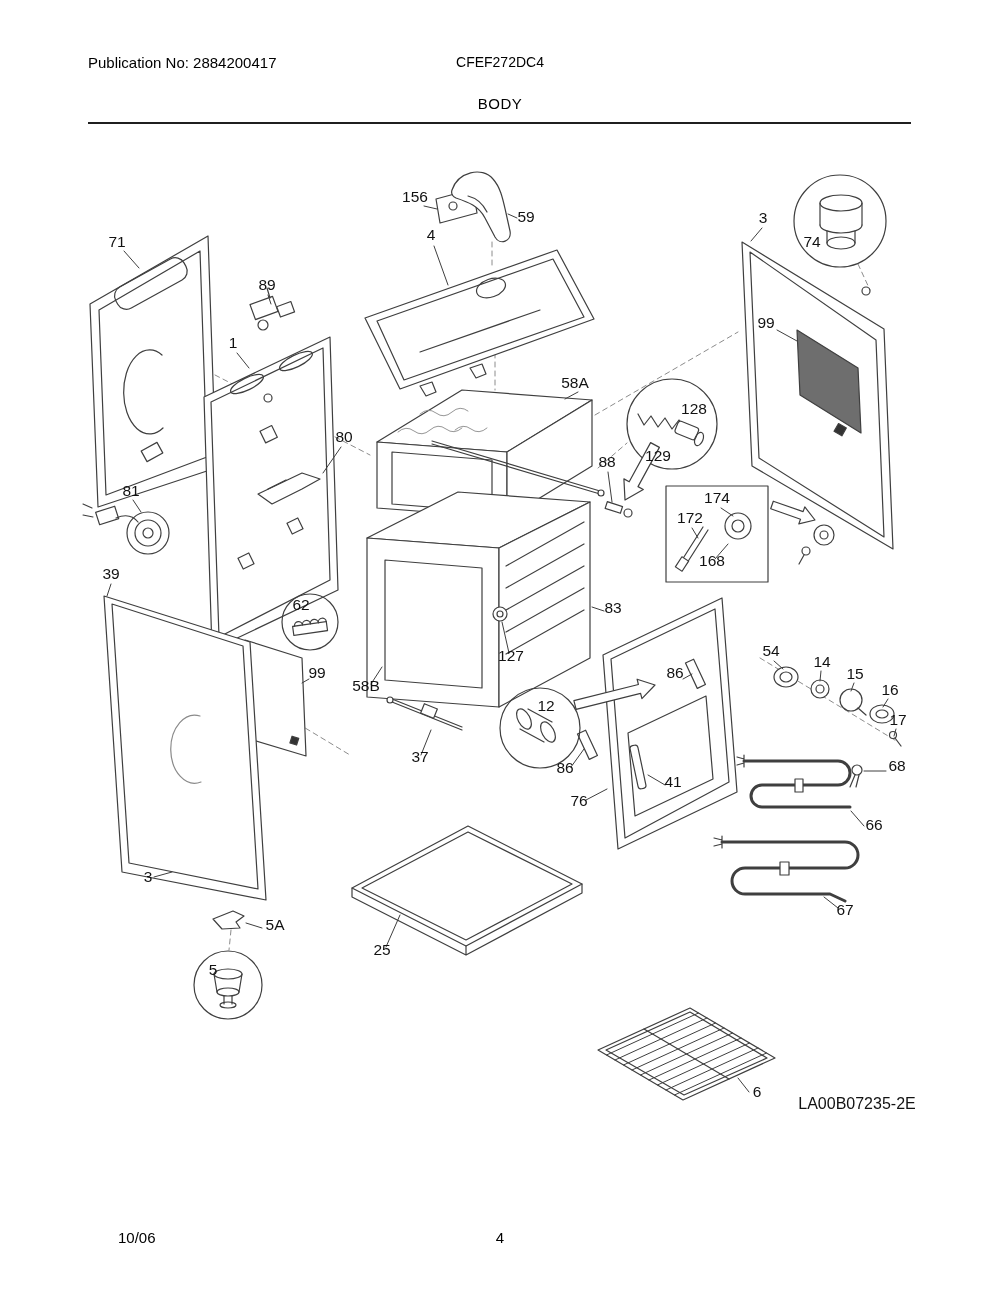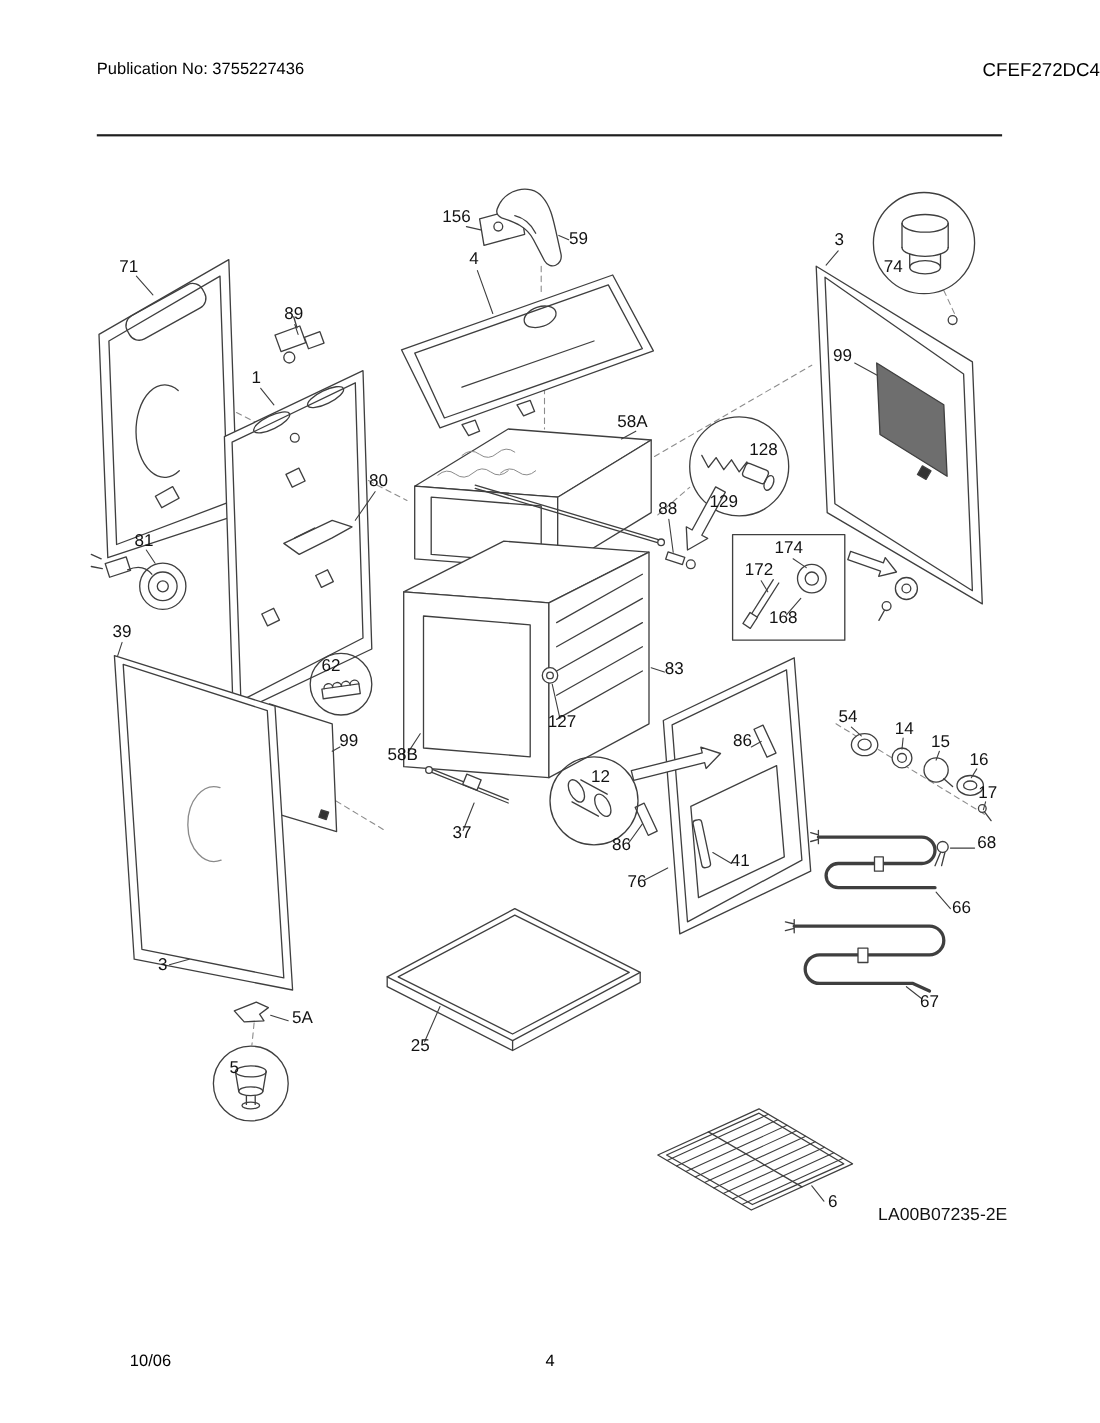--- a/index.html
+++ b/index.html
@@ -1,34 +1,35 @@
 <!DOCTYPE html>
 <html><head>
 <meta charset="utf-8">
 <style>
   html,body{margin:0;padding:0;background:#fff;}
   .page{position:relative;width:1000px;height:1294px;background:#ffffff;
         font-family:"Liberation Sans",sans-serif;color:#000;overflow:hidden;}
   .hdr-pub{position:absolute;left:88px;top:54px;font-size:15px;}
-  .hdr-model{position:absolute;left:0;top:54px;width:1000px;text-align:right;font-size:17px;}
+  .hdr-model{position:absolute;left:0;top:54px;width:1000px;text-align:center;font-size:14px;}
   .section-title{position:absolute;left:0;top:95px;width:1000px;text-align:center;font-size:15px;letter-spacing:.5px;}
   .rule{position:absolute;left:88px;top:122px;width:823px;height:0;border-top:2px solid #1f1f1f;}
   .ftr-date{position:absolute;left:88px;top:1229px;font-size:15px;margin-left:30px;}
   .ftr-page{position:absolute;left:0;top:1229px;width:1000px;text-align:center;font-size:15px;}
   svg.diagram{position:absolute;left:0;top:0;}
   text.callout{font-family:"Liberation Sans",sans-serif;font-size:15.5px;fill:#121212;text-anchor:middle;}
   text.code{font-family:"Liberation Sans",sans-serif;font-size:16px;fill:#121212;text-anchor:middle;}
 </style>
 </head>
 <body>
 
 <div class="page">
 
-  <span class="hdr-pub">Publication No: 3755227436</span>
+  <span class="hdr-pub">Publication No: 2884200417</span>
   <span class="hdr-model">CFEF272DC4</span>
+  <div class="section-title">BODY</div>
   <div class="rule"></div>
 
   <svg class="diagram" width="1000" height="1294" viewBox="0 0 1000 1294">
     <g stroke="#3f3f3f" stroke-width="1.2" fill="none" stroke-linejoin="round" stroke-linecap="round">
 
       <g stroke="#8c8c8c" stroke-width="1" stroke-dasharray="5 4">
         <line x1="215" y1="375" x2="370" y2="455"></line>
         <line x1="495" y1="335" x2="495" y2="390"></line>
         <line x1="598" y1="468" x2="627" y2="443"></line>
         <line x1="760" y1="658" x2="898" y2="742"></line>

